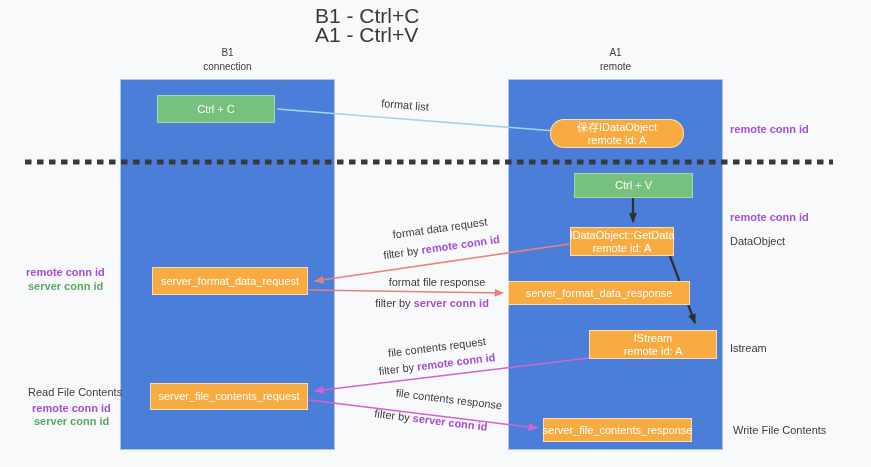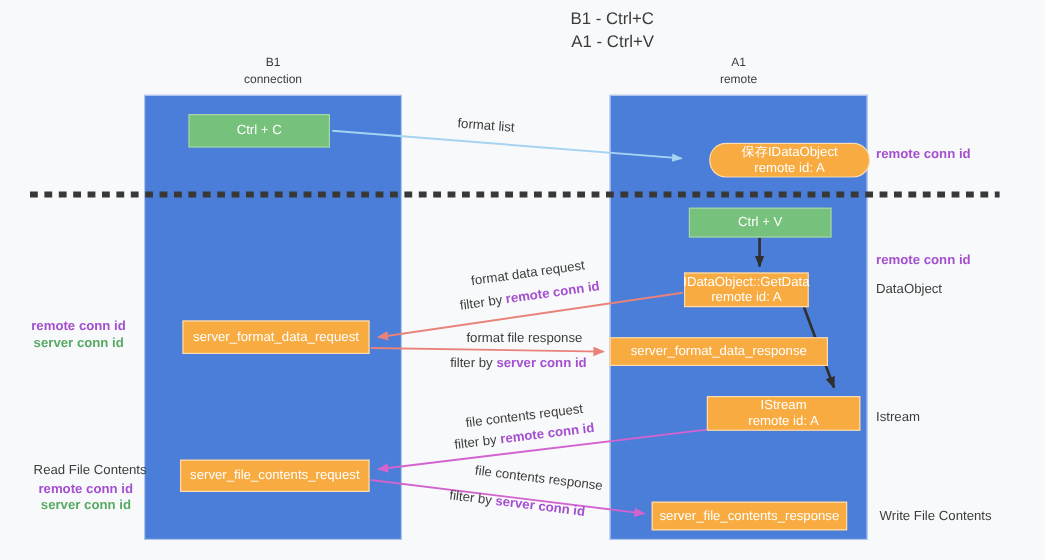--- a/index.html
+++ b/index.html
@@ -9,22 +9,22 @@
   }
   .canvas{
     position:relative;
     width:871px;height:467px;
     background:#f8f9fa;
     overflow:hidden;
   }
   .abs{position:absolute;}
   .title-block{
     left:315px;top:6px;width:230px;
-    text-align:right;
-    font-size:14px;line-height:19px;
+    text-align:left;
+    font-size:21px;line-height:19px;
     color:#3a3a3a;
   }
   .lane-header{
     text-align:center;
     font-size:10px;line-height:14px;
     color:#3d3d3d;
   }
   .lane{
     background:#4a7ed8;
     border:1px solid rgba(255,255,255,0.55);
@@ -108,21 +108,21 @@
 
     <line x1="309" y1="400" x2="537" y2="428" stroke="#d263cf" stroke-width="1.6" marker-end="url(#ah-magenta)"></line>
 
     <line x1="25" y1="162" x2="833" y2="162" stroke="#383838" stroke-width="5" stroke-dasharray="6.5 5.5"></line>
   </svg>
 
   <div class="abs node green" style="left:157px;top:95px;width:118px;height:28px;">
     <div>Ctrl + C</div>
   </div>
 
-  <div class="abs node orange" style="left:591px;top:119px;width:134px;height:29px;border-radius:14px;">
+  <div class="abs node orange" style="left:550px;top:119px;width:134px;height:29px;border-radius:14px;">
     <div>保存IDataObject</div>
     <div>remote id: A</div>
   </div>
 
   <div class="abs node green" style="left:574px;top:173px;width:119px;height:25px;">
     <div>Ctrl + V</div>
   </div>
 
   <div class="abs node orange" style="left:570px;top:227px;width:104px;height:29px;">
     <div>IDataObject::GetData</div>
@@ -139,21 +139,21 @@
 
   <div class="abs node orange" style="left:589px;top:330px;width:128px;height:29px;">
     <div>IStream</div>
     <div>remote id: A</div>
   </div>
 
   <div class="abs node orange" style="left:150px;top:383px;width:158px;height:27px;align-items:center;">
     <div>server_file_contents_request</div>
   </div>
 
-  <div class="abs node orange" style="left:543px;top:418px;width:163px;height:24px;">
+  <div class="abs node orange" style="left:543px;top:418px;width:149px;height:24px;">
     <div>server_file_contents_response</div>
   </div>
 
   <div class="abs edge-label" style="left:360px;top:99px;width:90px;transform:rotate(4.5deg);">format list</div>
 
   <div class="abs edge-label" style="left:385px;top:222px;width:110px;transform:rotate(-8deg);">format data request</div>
   <div class="abs edge-label" style="left:374px;top:241px;width:135px;transform:rotate(-8deg);"><span>filter by </span><span class="purple">remote conn id</span></div>
 
   <div class="abs edge-label" style="left:383px;top:276px;width:108px;">format file response</div>
   <div class="abs edge-label" style="left:373px;top:297px;width:118px;"><span>filter by </span><span class="purple">server conn id</span></div>

